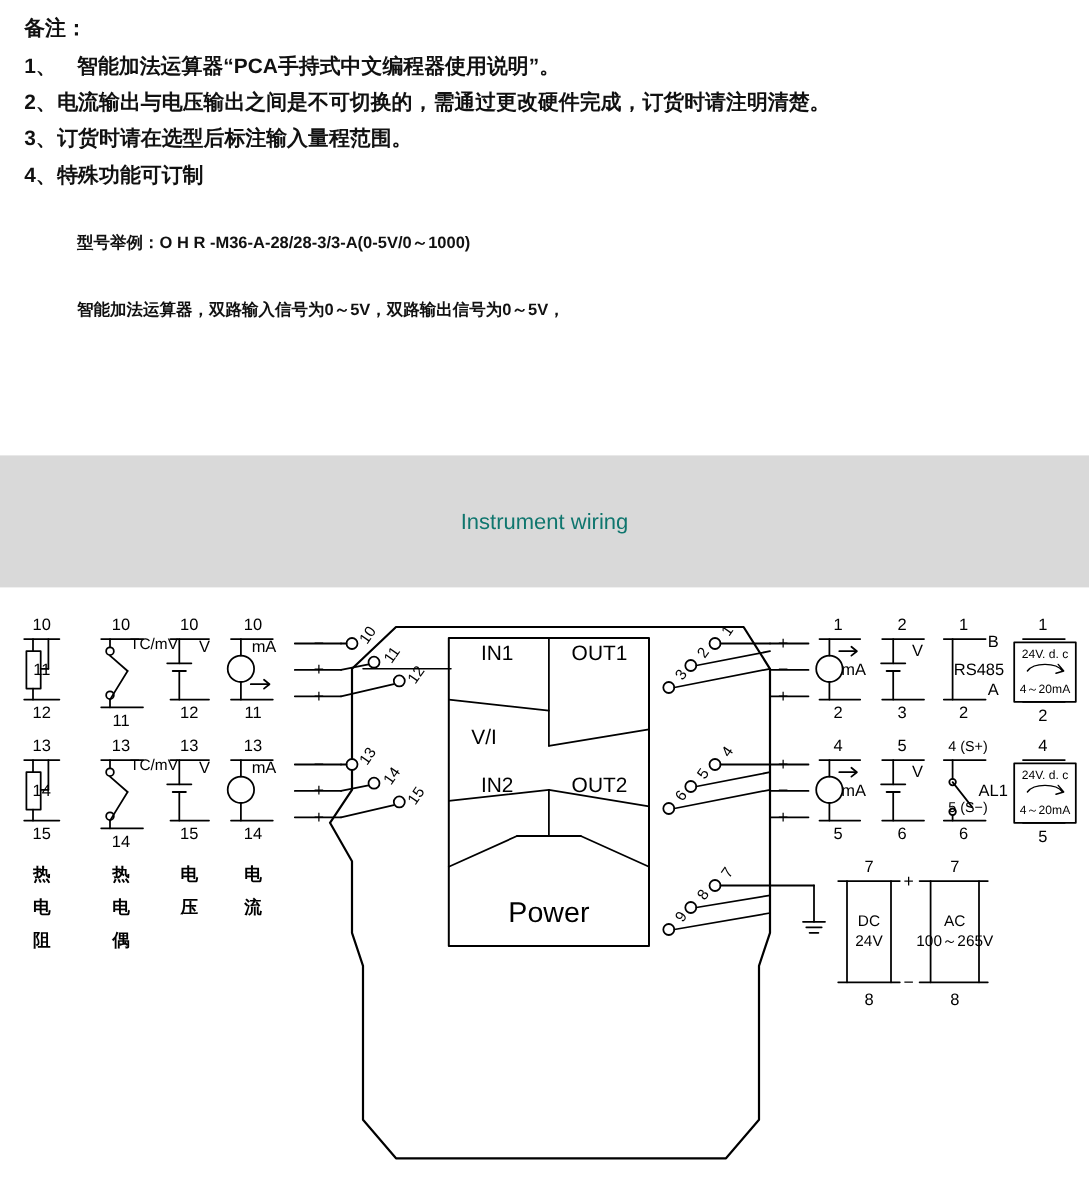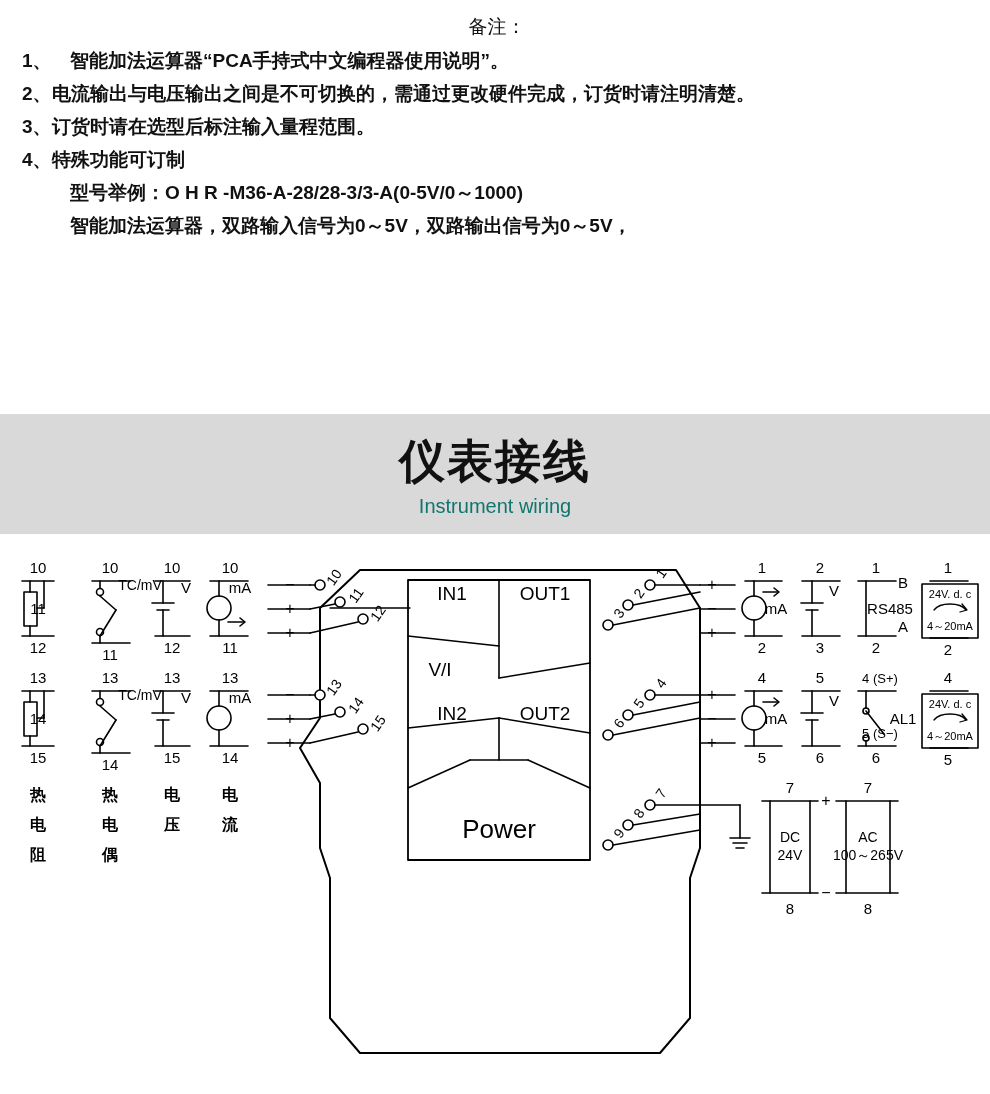--- a/index.html
+++ b/index.html
@@ -6,26 +6,26 @@
   body{
     width:990px;height:1094px;
     background:#ffffff;
     font-family:"Liberation Sans","DejaVu Sans",sans-serif;
     color:#111;
     overflow:hidden;
     position:relative;
   }
   
   .notes{padding:10px 18px 0 22px;}
-  .notes .title{font-size:19px;font-weight:400;line-height:34px;text-align:center;}
+  .notes .title{font-size:19px;font-weight:700;line-height:34px;}
   .note-row{display:flex;align-items:flex-start;font-size:19px;font-weight:700;line-height:33px;}
   .note-num{width:30px;flex:none;}
   .note-body{flex:1;}
   .note-body .cont{display:block;padding-left:18px;}
-  .sub-line{font-size:19px;font-weight:700;line-height:33px;padding-left:48px;}
+  .sub-line{font-size:15px;font-weight:700;line-height:33px;padding-left:48px;margin-top:28px;}
   
   .banner{
     position:absolute;top:414px;left:0;width:990px;height:120px;
     background:#d9d9d9;
     display:flex;flex-direction:column;align-items:center;justify-content:center;
   }
   .banner h1{margin:0;font-size:46px;font-weight:700;letter-spacing:2px;color:#111;}
   .banner .sub{font-size:20px;color:#0f766e;margin-top:2px;}
   
   .wiring{position:absolute;top:548px;left:0;width:872px;height:560px;}
@@ -64,21 +64,20 @@
     <div class="note-body">
       <span>特殊功能可订制</span>
     </div>
   </div>
 
   <div class="sub-line">型号举例：O H R -M36-A-28/28-3/3-A(0-5V/0～1000)</div>
   <div class="sub-line">智能加法运算器，双路输入信号为0～5V，双路输出信号为0～5V，</div>
 </div>
 
 <div class="banner">
-  <h1>仪表接线</h1>
   <div class="sub">Instrument wiring</div>
 </div>
 
 <div class="wiring">
 <svg width="990" height="560" viewBox="0 0 990 560" xmlns="http://www.w3.org/2000/svg">
   <g fill="none" stroke="#000" stroke-width="1.6" stroke-linecap="round" stroke-linejoin="round">
 
   <g>
     <text x="38" y="25" font-size="15" text-anchor="middle" fill="#000" stroke="none">10</text>
     <line x1="22" y1="33" x2="54" y2="33"></line>

